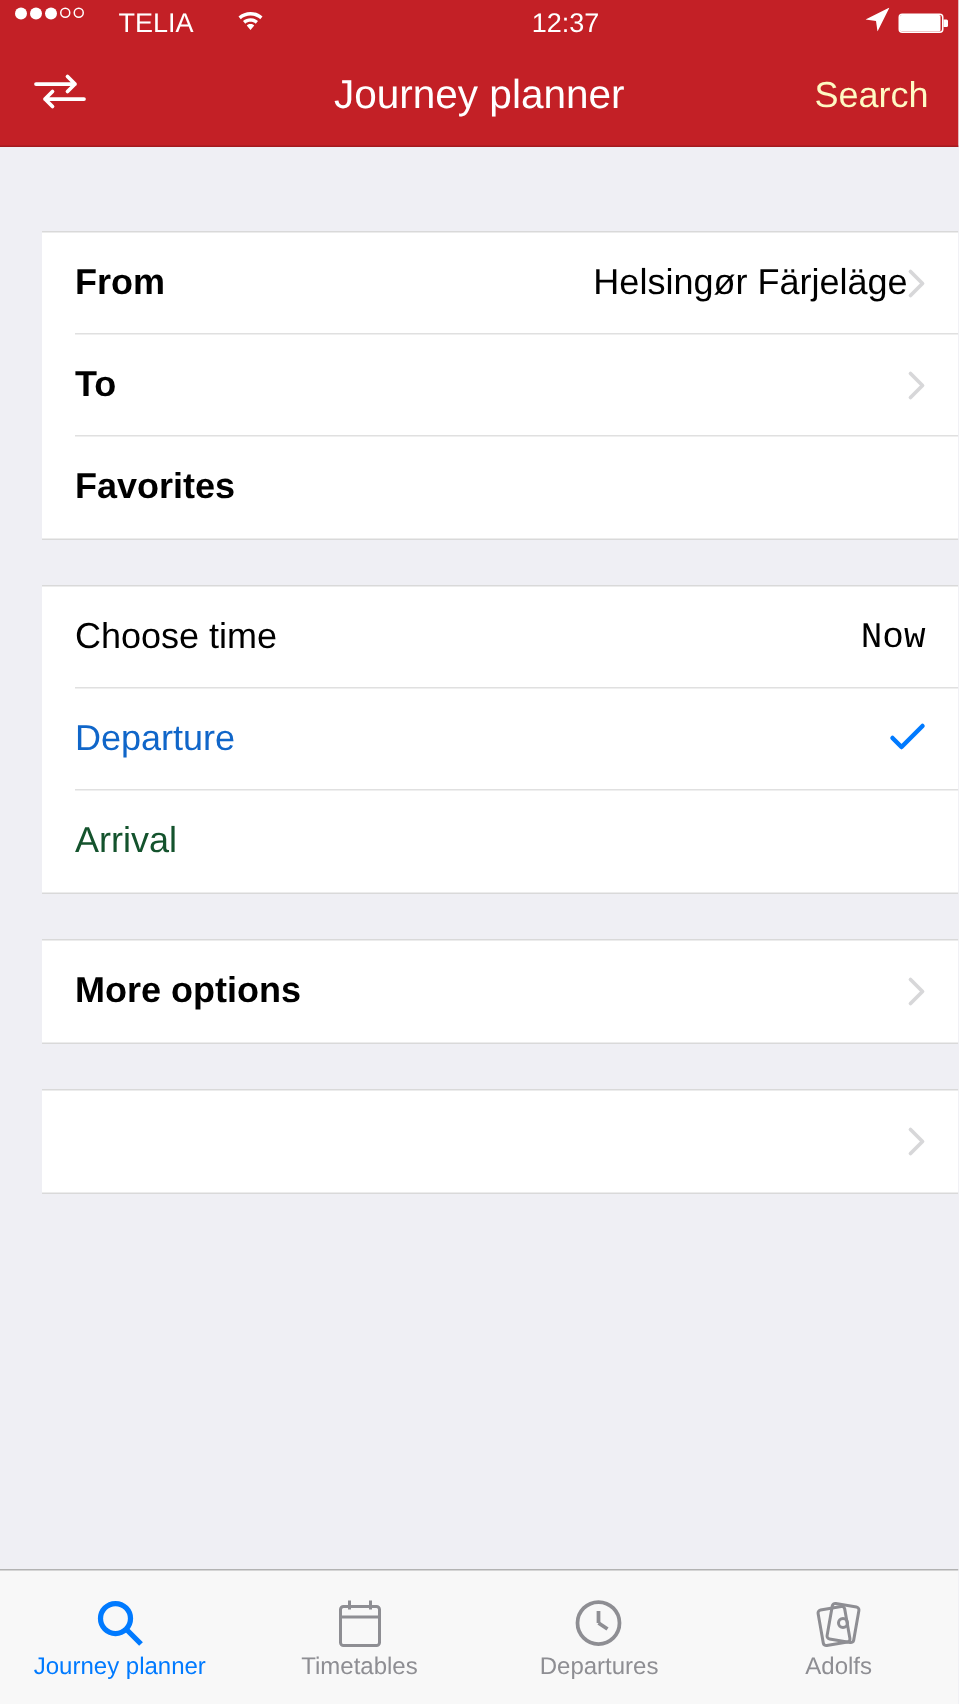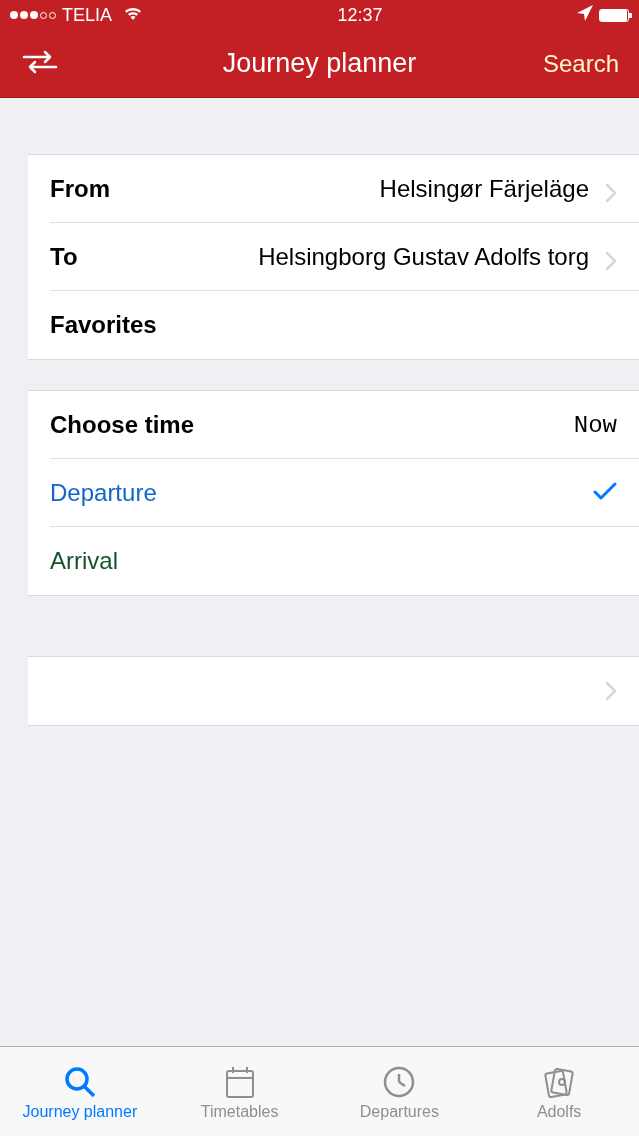--- a/index.html
+++ b/index.html
@@ -15,21 +15,21 @@
       height: 30px;
       background: #c32026;
       color: white;
       display: flex;
       align-items: center;
       justify-content: space-between;
       padding: 0 10px;
       font-size: 18px;
       font-weight: 500;
     }
-    .status-left { display: flex; align-items: center; gap: 6px; }
+    .status-left { display: flex; align-items: flex-start; gap: 23px; }
     .status-right { display: flex; align-items: center; gap: 6px; }
     .dots { display: flex; gap: 2px; align-items: center; }
     .dot { width: 8px; height: 8px; border-radius: 50%; background: white; }
     .dot.empty { background: none; border: 1px solid white; width: 7px; height: 7px; }
     .wifi-icon { margin-left: 5px; }
     .battery { width: 30px; height: 13px; border: 1.5px solid white; border-radius: 2.5px; position: relative; }
     .battery::after { content: ''; position: absolute; right: -4px; top: 3px; width: 2.5px; height: 5px; background: white; border-radius: 0 1px 1px 0; }
     .battery-fill { width: 95%; height: 100%; background: white; border-radius: 1px; }
     .nav-bar {
       height: 68px;
@@ -57,25 +57,25 @@
     }
     .row .sep {
       position: absolute;
       bottom: 0;
       left: 22px;
       right: 0;
       height: 1px;
       background: #e0e0e0;
     }
     .row-label { font-size: 24px; color: #000; font-weight: 600; }
-    .row-value-right { font-size: 24px; color: #000; font-weight: 400; text-align: right; flex: 1; display:flex; justify-content:flex-end; align-items:flex-end; gap: 16px;}
+    .row-value-right { font-size: 24px; color: #000; font-weight: 400; text-align: right; flex: 1; display:flex; justify-content:flex-end; align-items:center; }
     .chevron { width: 12px; height: 20px; opacity: 0.35; flex-shrink: 0;}
     .chevron svg { display:block; }
     .time-row { justify-content: space-between; }
-    .time-label { font-size: 24px; font-weight: 700; }
+    .time-label { font-size: 24px; font-weight: 400; }
     .time-value { font-size: 24px; font-family: Liberation Mono, monospace; }
     .selected-label { font-size: 24px; color: #1066c9; font-weight: 400; }
     .check-icon { color: #007aff; }
     .plain-row-label { font-size: 24px; color: #14532d; font-weight: 400; }
     .tab-bar {
       position: absolute;
       bottom: 0;
       left: 0;
       right: 0;
       height: 90px;
@@ -154,21 +154,20 @@
             <svg width="12" height="20" viewBox="0 0 12 20">
               <polyline points="2,2 10,10 2,18" stroke="#8e8e93" stroke-width="2.5" fill="none" stroke-linecap="round" stroke-linejoin="round"></polyline>
             </svg>
           </span>
       </div>
       <div class="sep"></div>
     </div>
     <div class="row">
       <span class="row-label">To</span>
       <div class="row-value-right">
-        <span>Helsingborg Gustav Adolfs torg</span>
         <span class="chevron">
             <svg width="12" height="20" viewBox="0 0 12 20">
               <polyline points="2,2 10,10 2,18" stroke="#8e8e93" stroke-width="2.5" fill="none" stroke-linecap="round" stroke-linejoin="round"></polyline>
             </svg>
           </span>
       </div>
       <div class="sep"></div>
     </div>
     <div class="row row-last">
       <span class="row-label">Favorites</span>
@@ -194,20 +193,33 @@
       <div class="sep"></div>
     </div>
     <div class="row row-last">
       <span class="plain-row-label">Arrival</span>
 
     </div>
   </div>
 
   <div class="small-spacer"></div>
 
+  <div class="section">
+    <div class="row row-last">
+      <span class="row-label">More options</span>
+      <div class="row-value-right">
+        <span class="chevron">
+            <svg width="12" height="20" viewBox="0 0 12 20">
+              <polyline points="2,2 10,10 2,18" stroke="#8e8e93" stroke-width="2.5" fill="none" stroke-linecap="round" stroke-linejoin="round"></polyline>
+            </svg>
+          </span>
+      </div>
+
+    </div>
+  </div>
 
   <div class="small-spacer"></div>
 
   <div class="section">
     <div class="row row-last">
       <div class="row-value-right">
         <span class="chevron">
             <svg width="12" height="20" viewBox="0 0 12 20">
               <polyline points="2,2 10,10 2,18" stroke="#8e8e93" stroke-width="2.5" fill="none" stroke-linecap="round" stroke-linejoin="round"></polyline>
             </svg>

